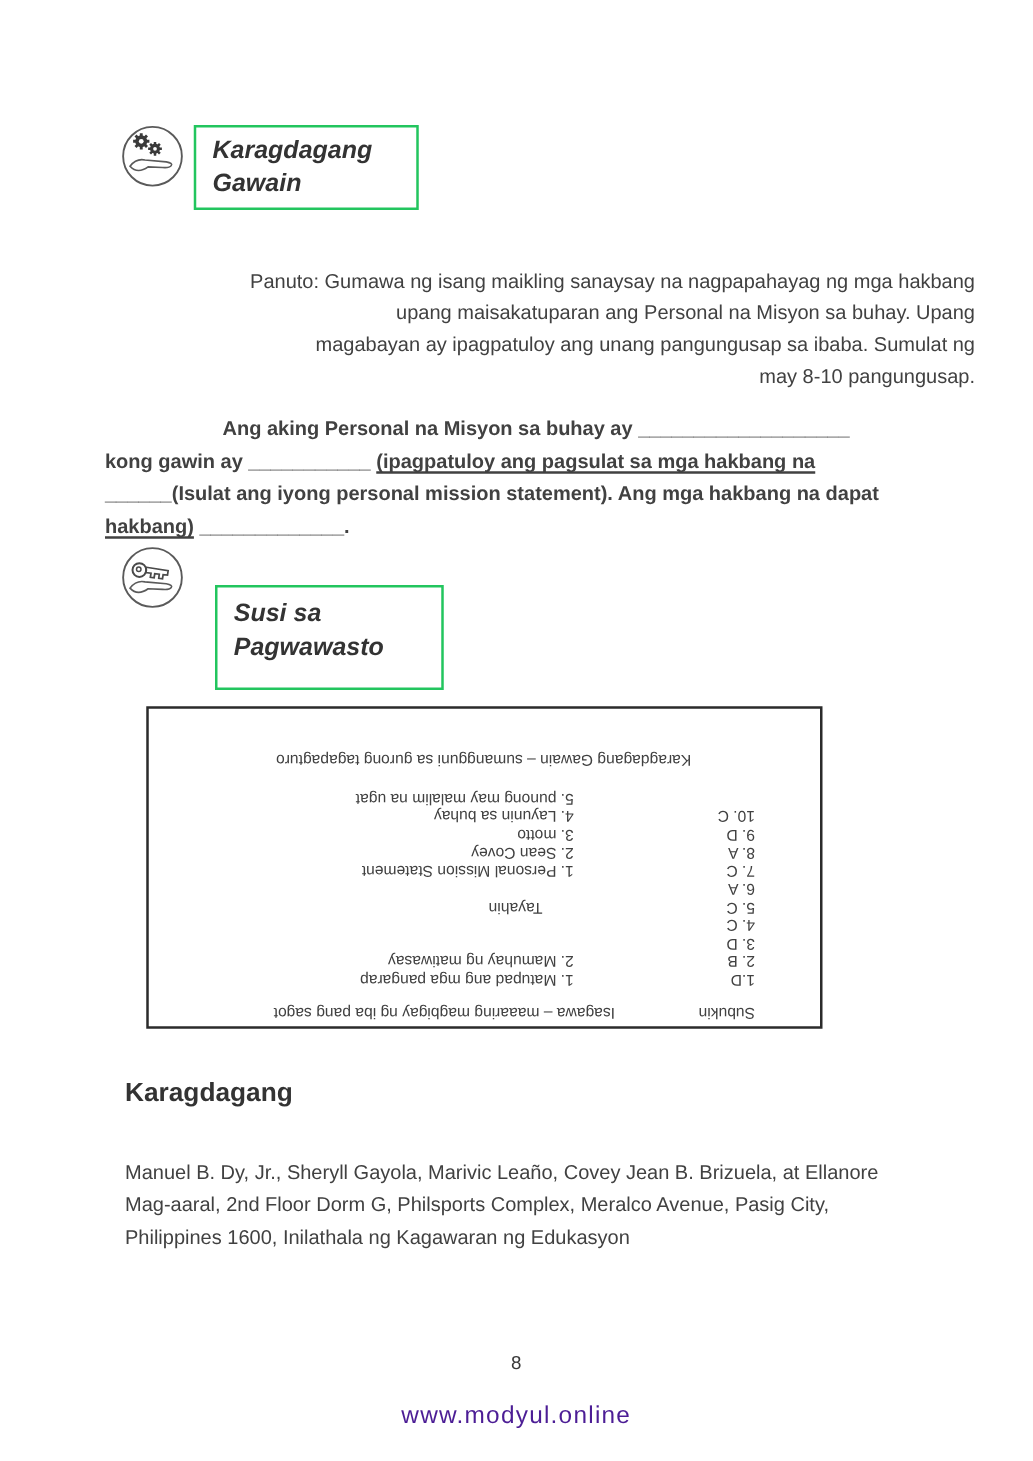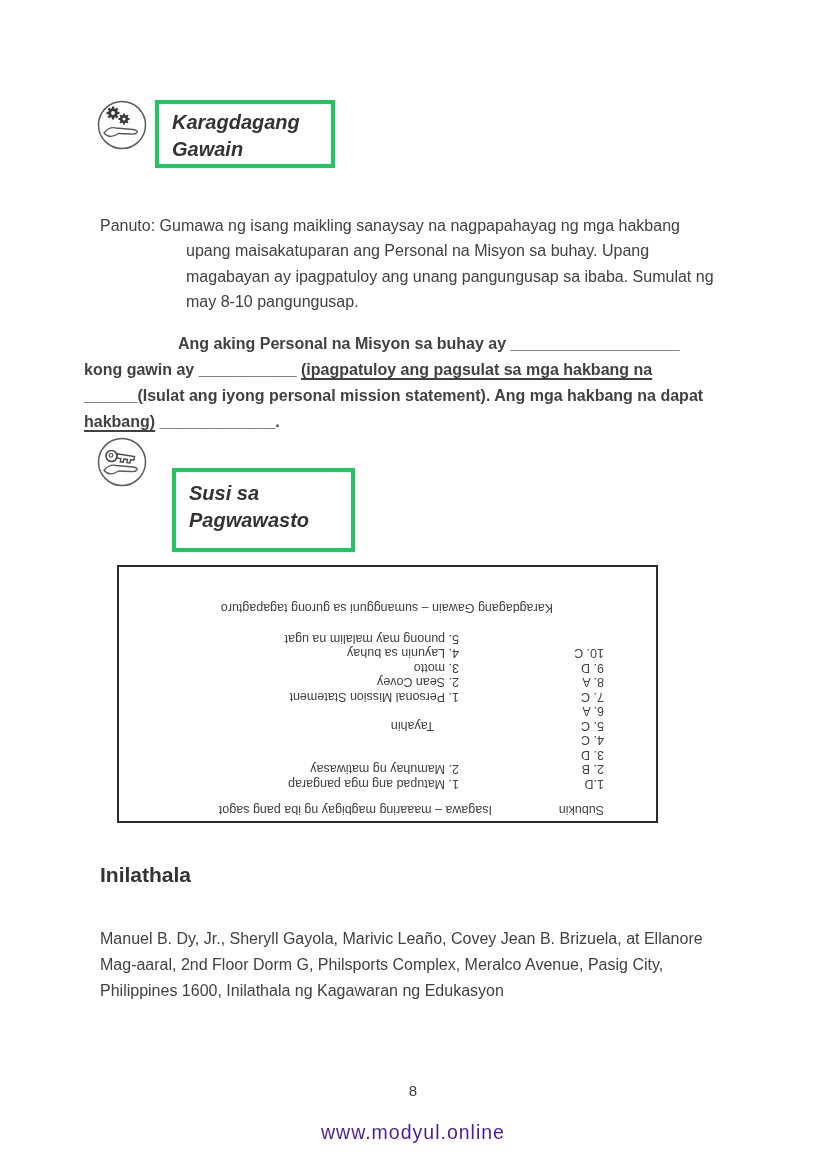--- a/index.html
+++ b/index.html
@@ -10,21 +10,21 @@
     background: #ffffff;
     font-family: "Liberation Sans", sans-serif;
     color: #414141;
     overflow: hidden;
   }
   .abs { position: absolute; }
 
   
   .title-box {
     position: absolute;
-    border: 4px solid #22c55e;
+    border: 2px solid #22c55e;
     background: #fff;
     box-sizing: border-box;
   }
   .title-box .title-text {
     display: block;
     font-weight: bold;
     font-style: italic;
     font-size: 20px;
     line-height: 27px;
     color: #333;
@@ -32,21 +32,21 @@
   #gawain-box { left: 155px; top: 100px; width: 180px; height: 68px; }
   #gawain-box .title-text { padding: 5px 0 0 13px; width: 150px; }
   #susi-box { left: 172px; top: 468px; width: 183px; height: 84px; }
   #susi-box .title-text { padding: 8px 0 0 13px; width: 152px; }
 
   
   .round-icon { position: absolute; width: 50px; height: 50px; }
 
   
   #panuto { left: 100px; top: 213px; width: 680px; font-size: 16px; line-height: 25.4px; }
-  #panuto .pline { white-space: pre; }
+  #panuto .pline { white-space: pre; text-align: right; }
   #panuto .pline.cont { margin-left: 86px; }
 
   
   #essay { left: 84px; top: 331px; width: 680px; font-size: 16px; line-height: 26px; font-weight: bold; }
   #essay .eline { white-space: pre; }
   #essay .eline.first { padding-left: 94px; }
   .uline {
     text-decoration: underline;
     text-decoration-thickness: 1.5px;
     text-underline-offset: 3px;
@@ -203,21 +203,21 @@
           </div>
         <div class="ak-row">
             <span class="ak-ans"></span>
             <span class="ak-item">5. punong may malalim na ugat</span>
           </div>
       </div>
       <div class="ak-footer">Karagdagang Gawain – sumangguni sa gurong tagapagturo</div>
     </div>
   </div>
 
-  <div class="abs" id="sanggunian-heading">Inilathala</div>
+  <div class="abs" id="sanggunian-heading">Karagdagang</div>
   <div class="abs" id="reference">
     <div class="rline">Manuel B. Dy, Jr., Sheryll Gayola, Marivic Leaño, Covey Jean B. Brizuela, at Ellanore</div>
     <div class="rline">Mag-aaral, 2nd Floor Dorm G, Philsports Complex, Meralco Avenue, Pasig City,</div>
     <div class="rline">Philippines 1600, Inilathala ng Kagawaran ng Edukasyon</div>
   </div>
 
   <div class="abs" id="page-number">8</div>
   <div class="abs" id="watermark">www.modyul.online</div>
 
 </div>

